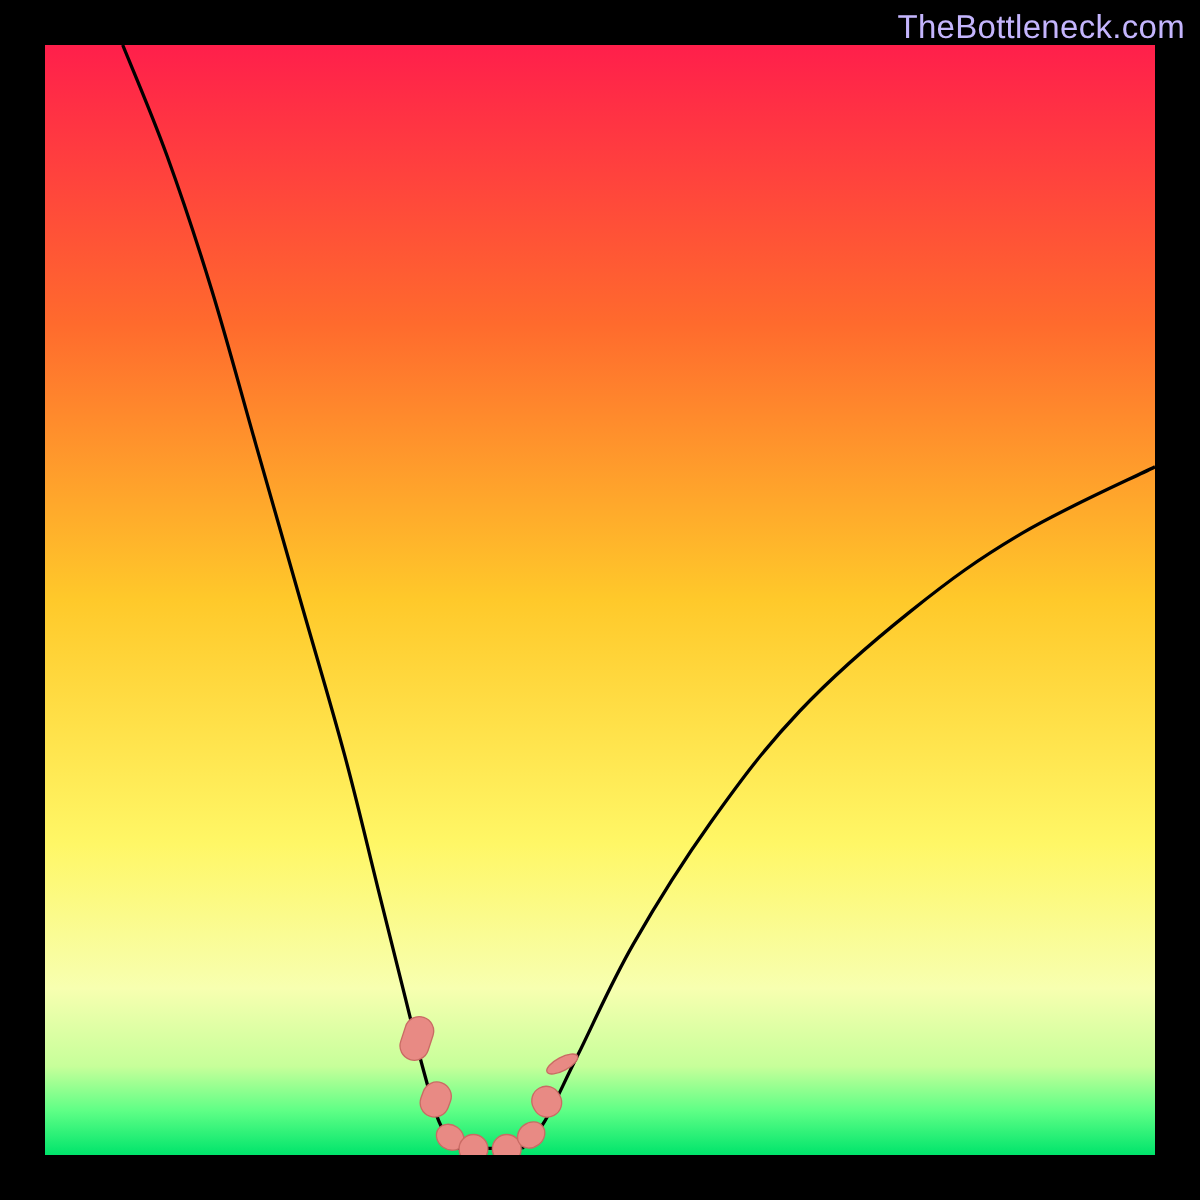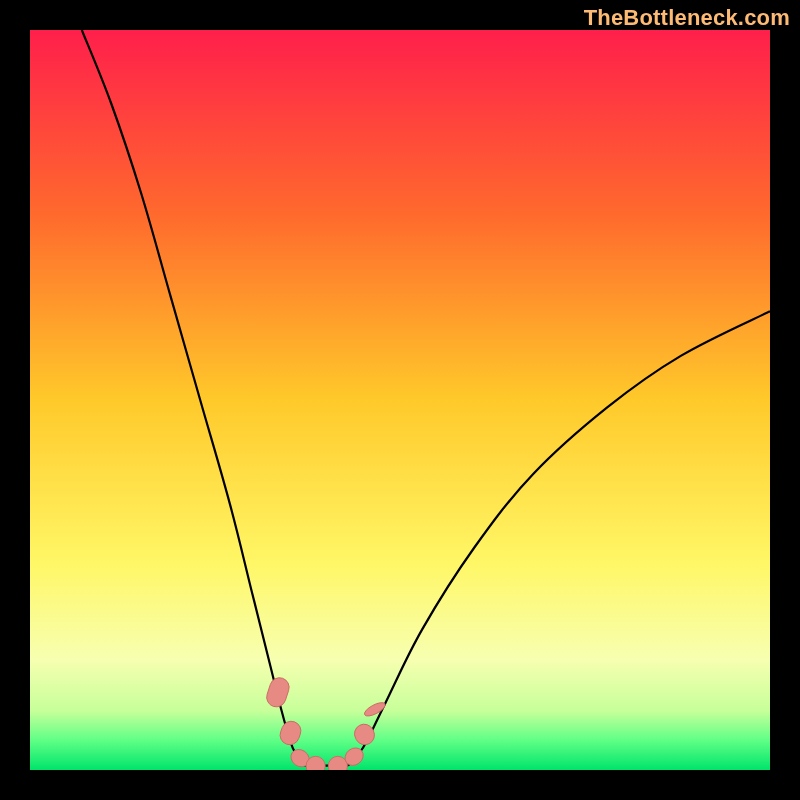--- a/index.html
+++ b/index.html
@@ -20,23 +20,23 @@
     overflow: hidden;
   }
   .gradient {
     position: absolute;
     left: 0; top: 0; width: 100%; height: 100%;
   }
   .watermark {
     position: absolute;
     top: 5px;
     right: 10px;
-    color: #fdba74;
+    color: #c4b5fd;
     font-size: 22px;
-    font-weight: 700;
+    font-weight: 400;
     letter-spacing: 0.2px;
   }
   svg.curves {
     position: absolute;
     left: 0; top: 0;
     width: 100%; height: 100%;
     overflow: visible;
   }
   svg.markers {
     position: absolute;

